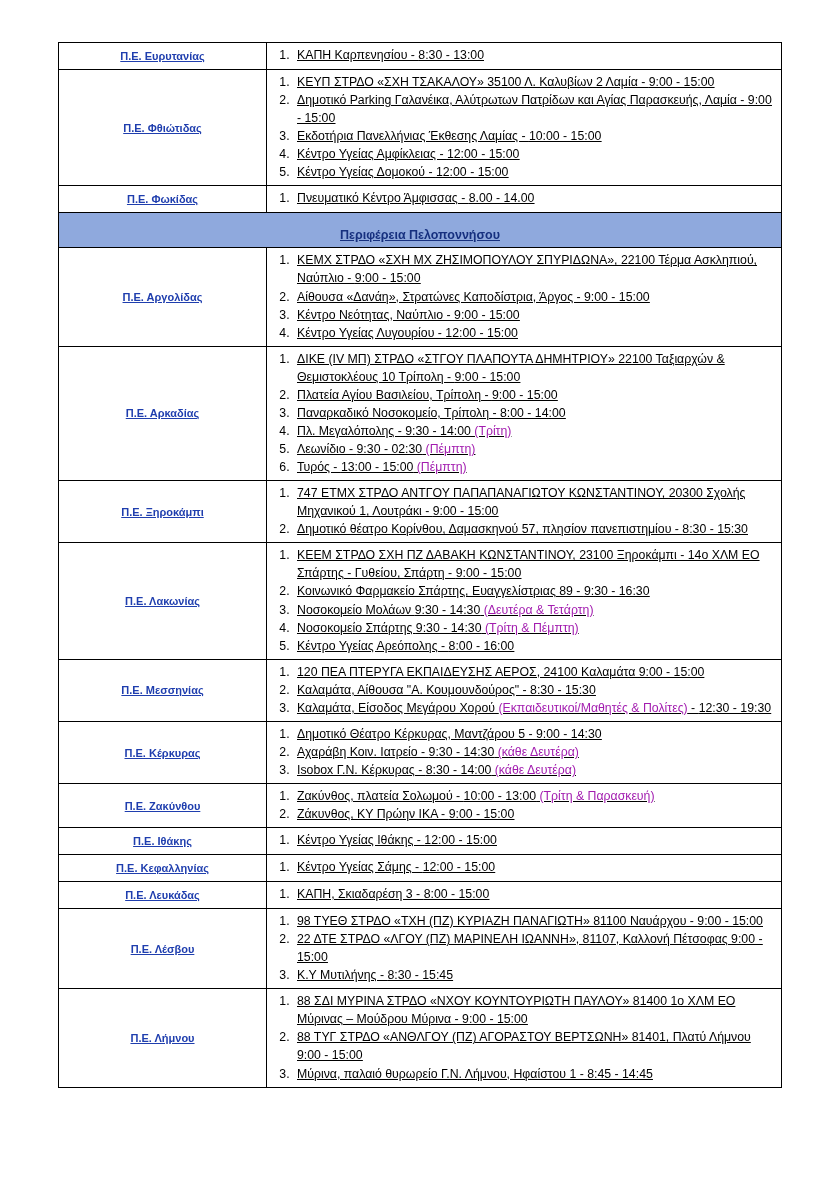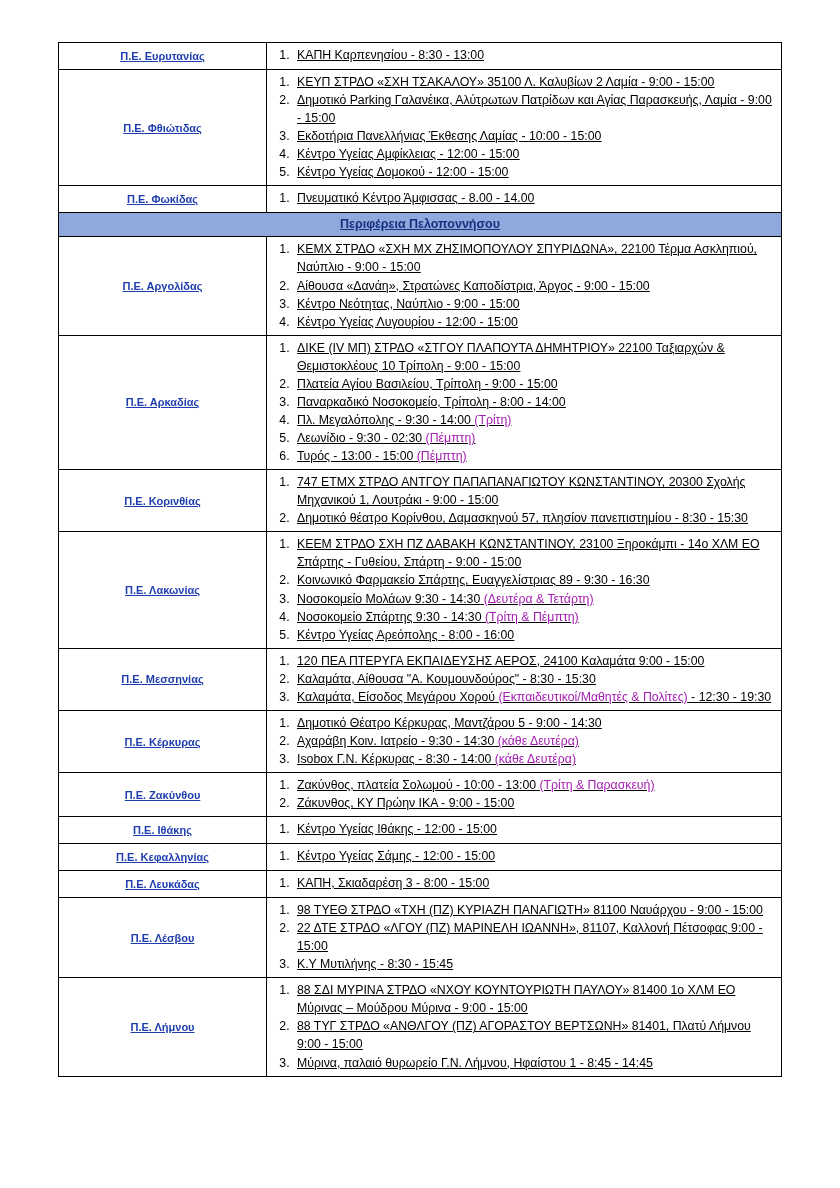--- a/index.html
+++ b/index.html
@@ -52,20 +52,21 @@
     padding: 2px 4px 3px 4px;
   }
   tr.section-row .section-label {
     color: #16307f;
     font-weight: bold;
     font-size: 12.5px;
     text-decoration: underline;
     display: block;
     text-align: center;
     line-height: 1.45;
+    margin-top: 11px;
   }
   ol.items {
     margin: 0;
     padding: 0 0 0 22px;
     list-style-position: outside;
   }
   ol.items > li {
     font-size: 12.3px;
     line-height: 1.47;
     padding-left: 4px;
@@ -146,21 +147,21 @@
               <li><span>ΔΙΚΕ (IV ΜΠ) ΣΤΡΔΟ «ΣΤΓΟΥ ΠΛΑΠΟΥΤΑ ΔΗΜΗΤΡΙΟΥ» 22100 Ταξιαρχών &amp; Θεμιστοκλέους 10 Τρίπολη - </span><span class="u">9:00 - 15:00</span></li>
               <li><span>Πλατεία Αγίου Βασιλείου, Τρίπολη - </span><span class="u">9:00 - 15:00</span></li>
               <li><span>Παναρκαδικό Νοσοκομείο, Τρίπολη - </span><span class="u">8:00 - 14:00</span></li>
               <li><span>Πλ. Μεγαλόπολης - </span><span class="u">9:30 - 14:00</span><span class="red"> (Τρίτη)</span></li>
               <li><span>Λεωνίδιο - </span><span class="u">9:30 - 02:30</span><span class="red"> (Πέμπτη)</span></li>
               <li><span>Τυρός - </span><span class="u">13:00 - 15:00</span><span class="red"> (Πέμπτη)</span></li>
             </ol>
           </td>
         </tr>
         <tr>
-          <td class="region-cell"><span class="region-label">Π.Ε. Κορινθίας</span></td>
+          <td class="region-cell"><span class="region-label">Π.Ε. Ξηροκάμπι</span></td>
           <td class="items-cell">
             <ol class="items">
               <li><span>747 ΕΤΜΧ ΣΤΡΔΟ ΑΝΤΓΟΥ ΠΑΠΑΠΑΝΑΓΙΩΤΟΥ ΚΩΝΣΤΑΝΤΙΝΟΥ, 20300 Σχολής Μηχανικού 1, Λουτράκι - </span><span class="u">9:00 - 15:00</span></li>
               <li><span>Δημοτικό θέατρο Κορίνθου, Δαμασκηνού 57, πλησίον πανεπιστημίου - </span><span class="u">8:30 - 15:30</span></li>
             </ol>
           </td>
         </tr>
         <tr>
           <td class="region-cell"><span class="region-label">Π.Ε. Λακωνίας</span></td>
           <td class="items-cell">

